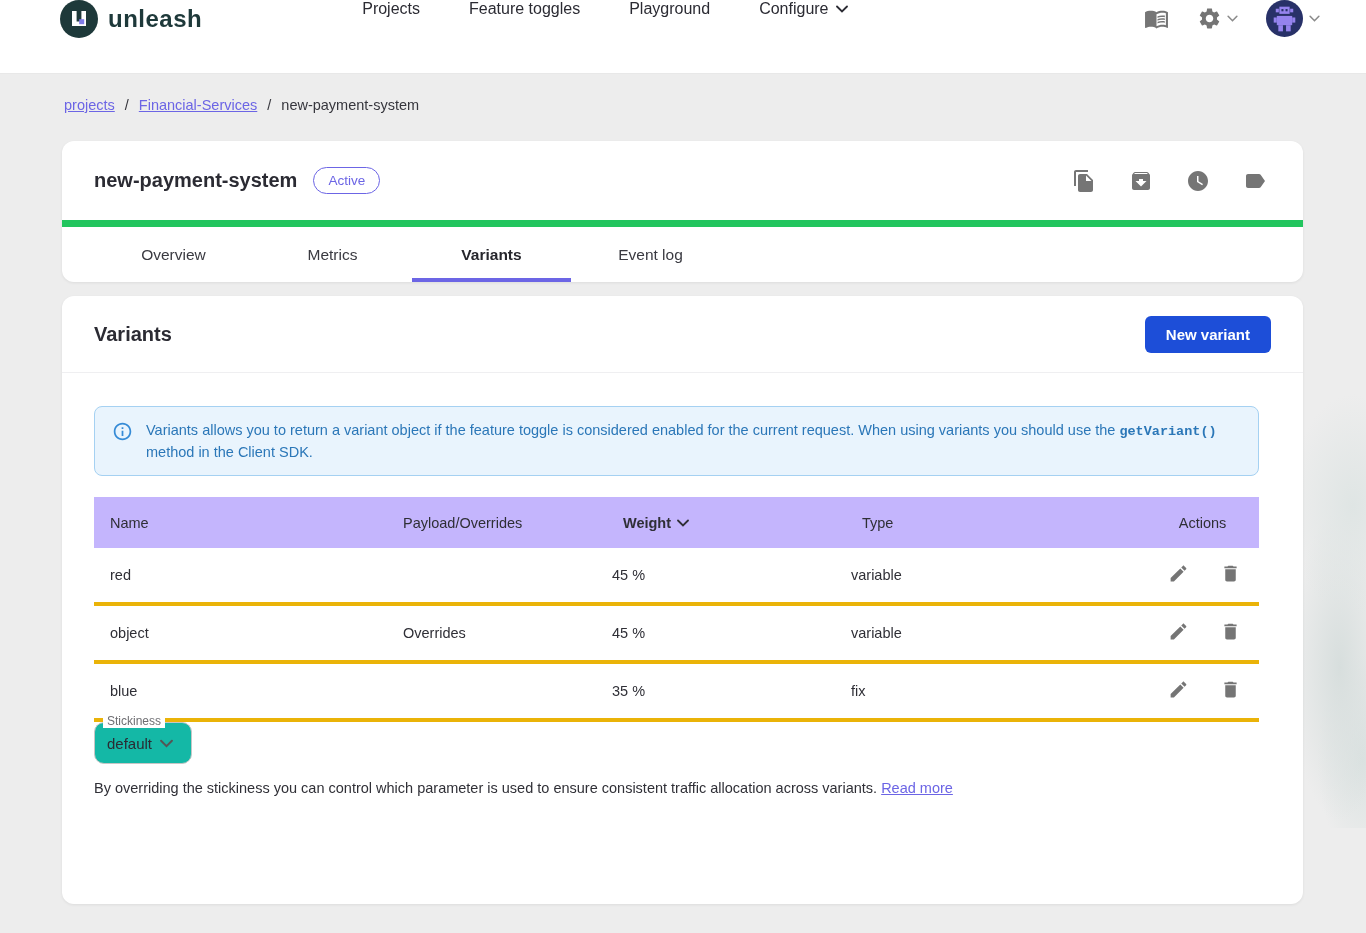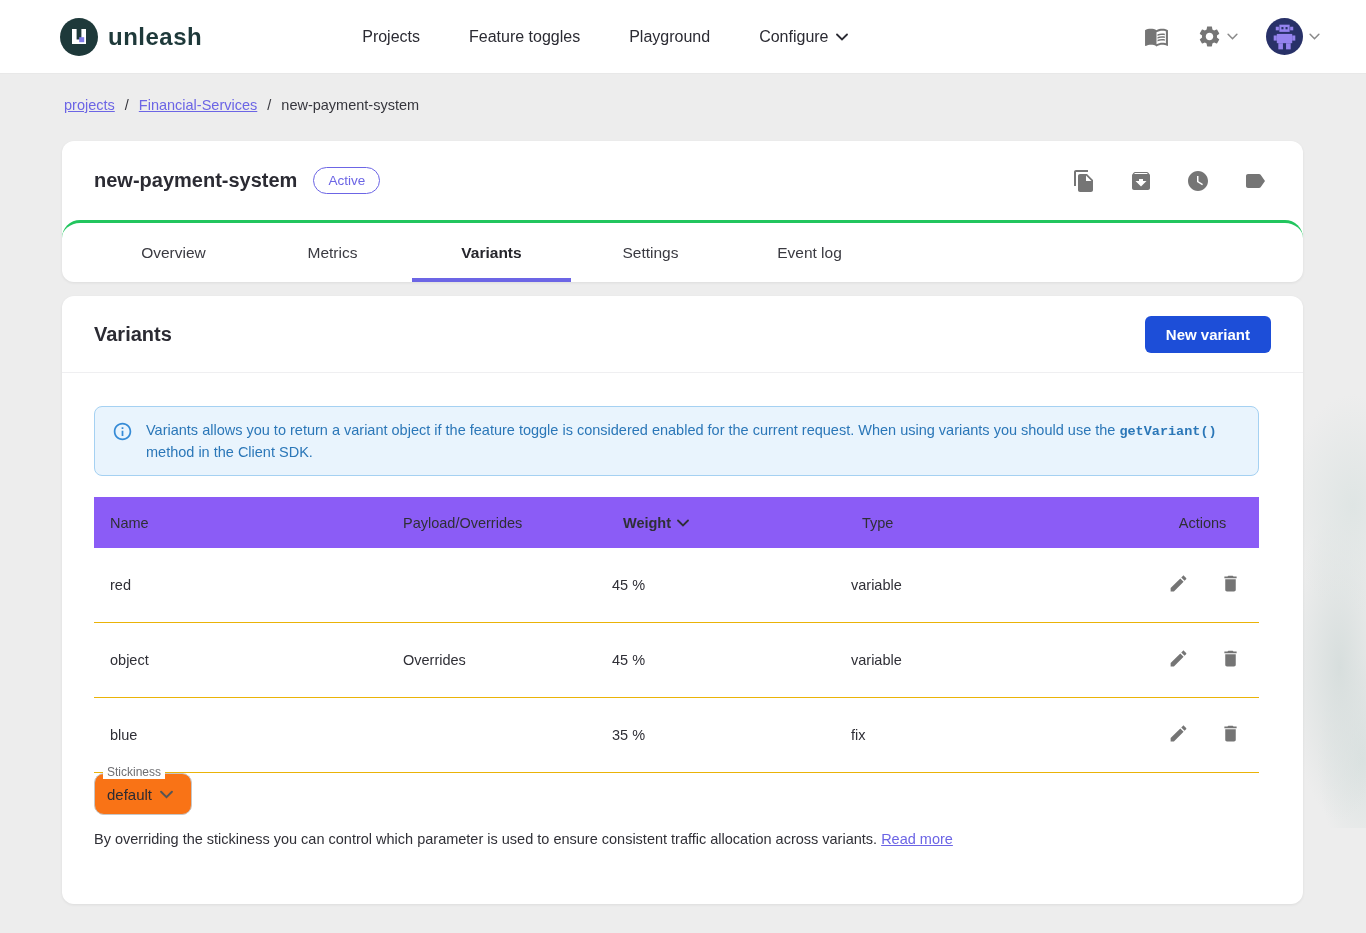--- a/index.html
+++ b/index.html
@@ -7,21 +7,21 @@
   body {
     font-family:"Liberation Sans", sans-serif;
     background:#ededed;
     color:#2b2b33;
     overflow:hidden;
     position:relative;
   }
   
   .navbar {
     height:74px; background:#ffffff;
-    display:flex; align-items:center;
+    display:flex; align-items:flex-start;
     padding:0 46px 0 60px;
     border-bottom:1px solid #e8e8e8;
     position:relative; z-index:5;
   }
   .brand { display:flex; align-items:center; gap:10px; cursor:pointer; }
   .brand-name { font-size:24px; font-weight:bold; color:#1e393a; letter-spacing:0.5px; }
   .nav-links { display:flex; align-items:center; gap:49px; margin-left:160px; }
   .nav-link { font-size:16px; color:#2b2b33; cursor:pointer; display:flex; align-items:center; gap:7px; }
   .navbar-right { margin-left:auto; display:flex; align-items:center; gap:28px; }
   .icon-btn { display:flex; align-items:center; gap:5px; cursor:pointer; background:none; border:none; }
@@ -49,22 +49,22 @@
   .feature-title { font-size:20px; font-weight:bold; color:#2b2b33; }
   .status-badge {
     margin-left:16px;
     border:1px solid #6c65e5; color:#6c65e5;
     border-radius:16px; padding:5px 14px; font-size:13.5px;
     background:#fff;
   }
   .feature-actions { margin-left:auto; display:flex; align-items:center; gap:25px; }
   .feature-actions .icon-btn { padding:4px; }
   .tabs-row {
-    border-top:3px solid #22c55e;
-    display:flex; padding-left:32px; height:62px;border-radius:18px;
+    border-top:7px solid #22c55e;
+    display:flex; padding-left:32px; height:62px;
   }
   .tab {
     width:159px; display:flex; align-items:center; justify-content:center;
     font-size:15.5px; color:#3a3a41; cursor:pointer; position:relative;
   }
   .tab.active { font-weight:bold; color:#26262c; }
   .tab.active::after {
     content:""; position:absolute; left:0; right:0; bottom:0;
     height:4px; background:#6c65e5;
   }
@@ -85,37 +85,37 @@
     color:#2b77b8; font-size:14.5px; line-height:20px;
   }
   .info-alert .alert-text { max-width:1110px; }
   .code {
     font-family:"Liberation Mono", monospace; font-weight:bold; font-size:13.5px;
   }
   
   .vtable { margin-top:21px; }
   .vrow { display:flex; align-items:center; padding:0 16px; }
   .vhead {
-    background:#8b5cf6; height:51px; font-size:14.5px; color:#2f2f36;
-  }
-  .vbody-row { height:75px; font-size:14.5px; color:#2f2f36; border-bottom:1px solid #eab308; }
+    background:#c4b5fd; height:51px; font-size:14.5px; color:#2f2f36;
+  }
+  .vbody-row { height:58px; font-size:14.5px; color:#2f2f36; border-bottom:4px solid #eab308; }
   .col-name   { width:293px; }
   .col-payload{ width:209px; }
   .col-weight { width:239px; display:flex; align-items:center; gap:6px; }
   .col-type   { width:300px; }
   .col-actions{ flex:1; text-align:center; }
   .vhead .col-weight { font-weight:bold;margin-left:11px; }
   .actions-cell { flex:1; display:flex; justify-content:flex-end; gap:27px; }
   .row-action { background:none; border:none; cursor:pointer; padding:2px; }
   
   .stickiness-wrap { position:relative; width:98px; }
   .stickiness-select {
     width:98px; height:42px; border:1px solid #c6c6c6; border-radius:10px;
     display:flex; align-items:center; padding:0 10px 0 12px; gap:8px;
-    cursor:pointer; background:#f97316;
+    cursor:pointer; background:#14b8a6;
   }
   .stickiness-label {
     position:absolute; top:-8px; left:9px; background:#ffffff;
     font-size:12px; color:#6e6e72; padding:0 4px;
   }
   .stickiness-value { font-size:15px; color:#2b2b33; }
   .footer-note { margin-top:16px; font-size:14.5px; color:#303037; }
   .footer-link { color:#6c65e5; text-decoration:underline; cursor:pointer; }
   
   .bg-texture {
@@ -239,23 +239,20 @@
     <div class="tab">
         <span>Overview</span>
       </div>
     <div class="tab">
         <span>Metrics</span>
       </div>
     <div class="tab active">
         <span>Variants</span>
       </div>
     <div class="tab">
-        <span>Settings</span>
-      </div>
-    <div class="tab">
         <span>Event log</span>
       </div>
   </div>
 </section>
 
 <section class="card variants-card">
   <div class="section-head">
     <h2 class="section-title">Variants</h2>
     <button class="primary-btn">New variant</button>
   </div>

